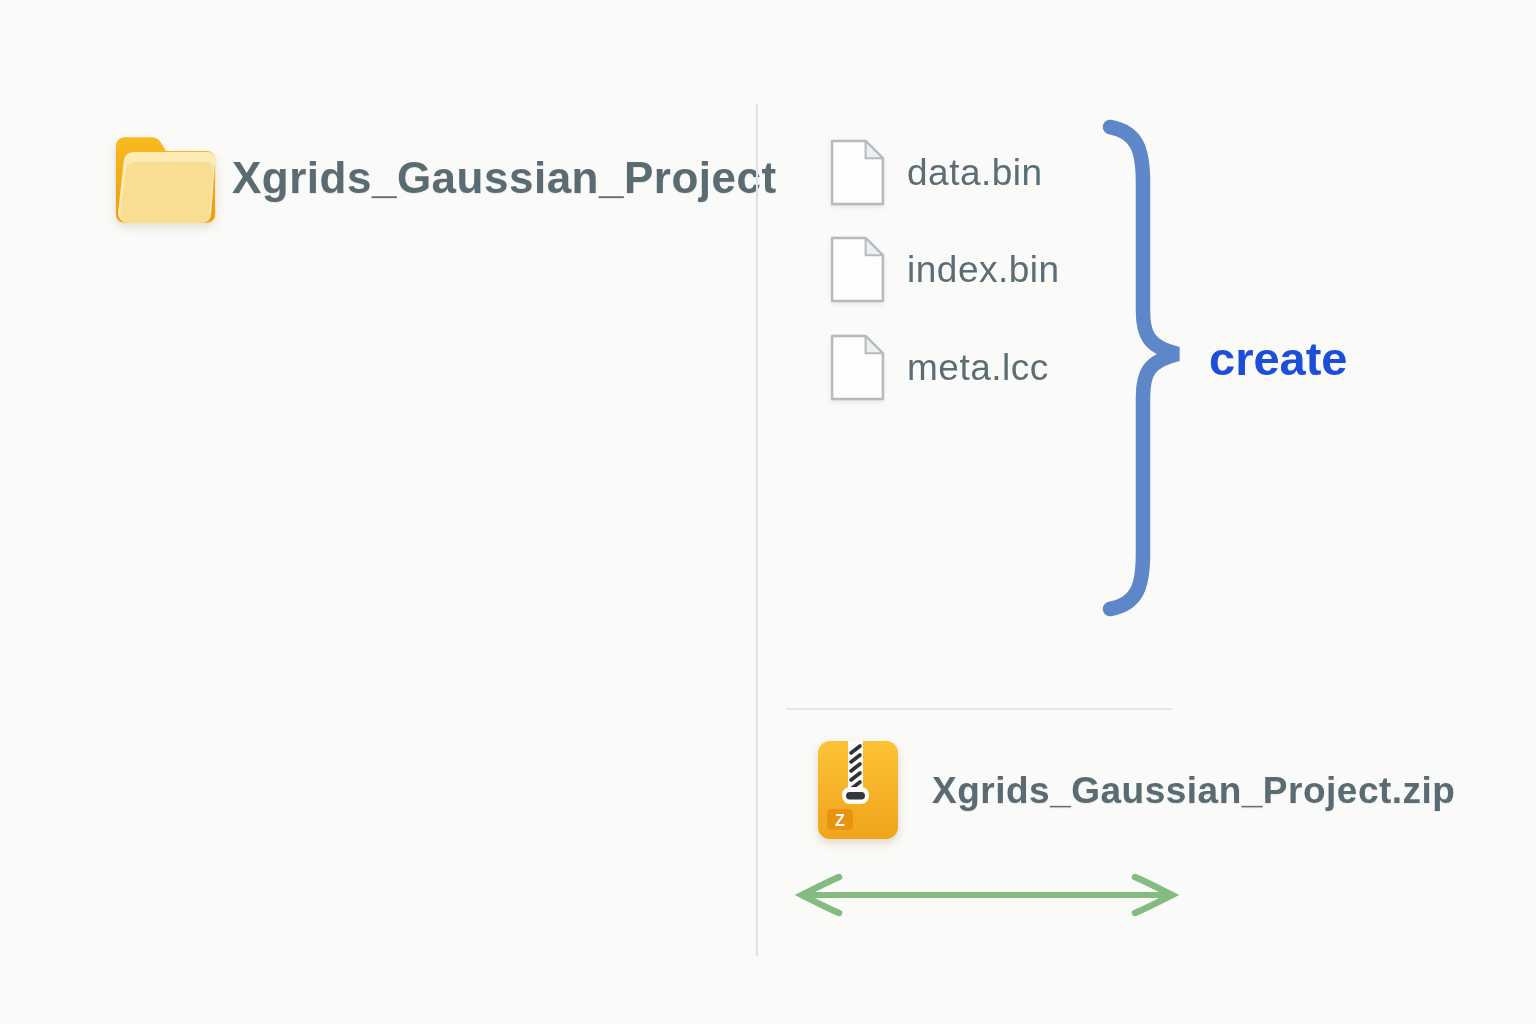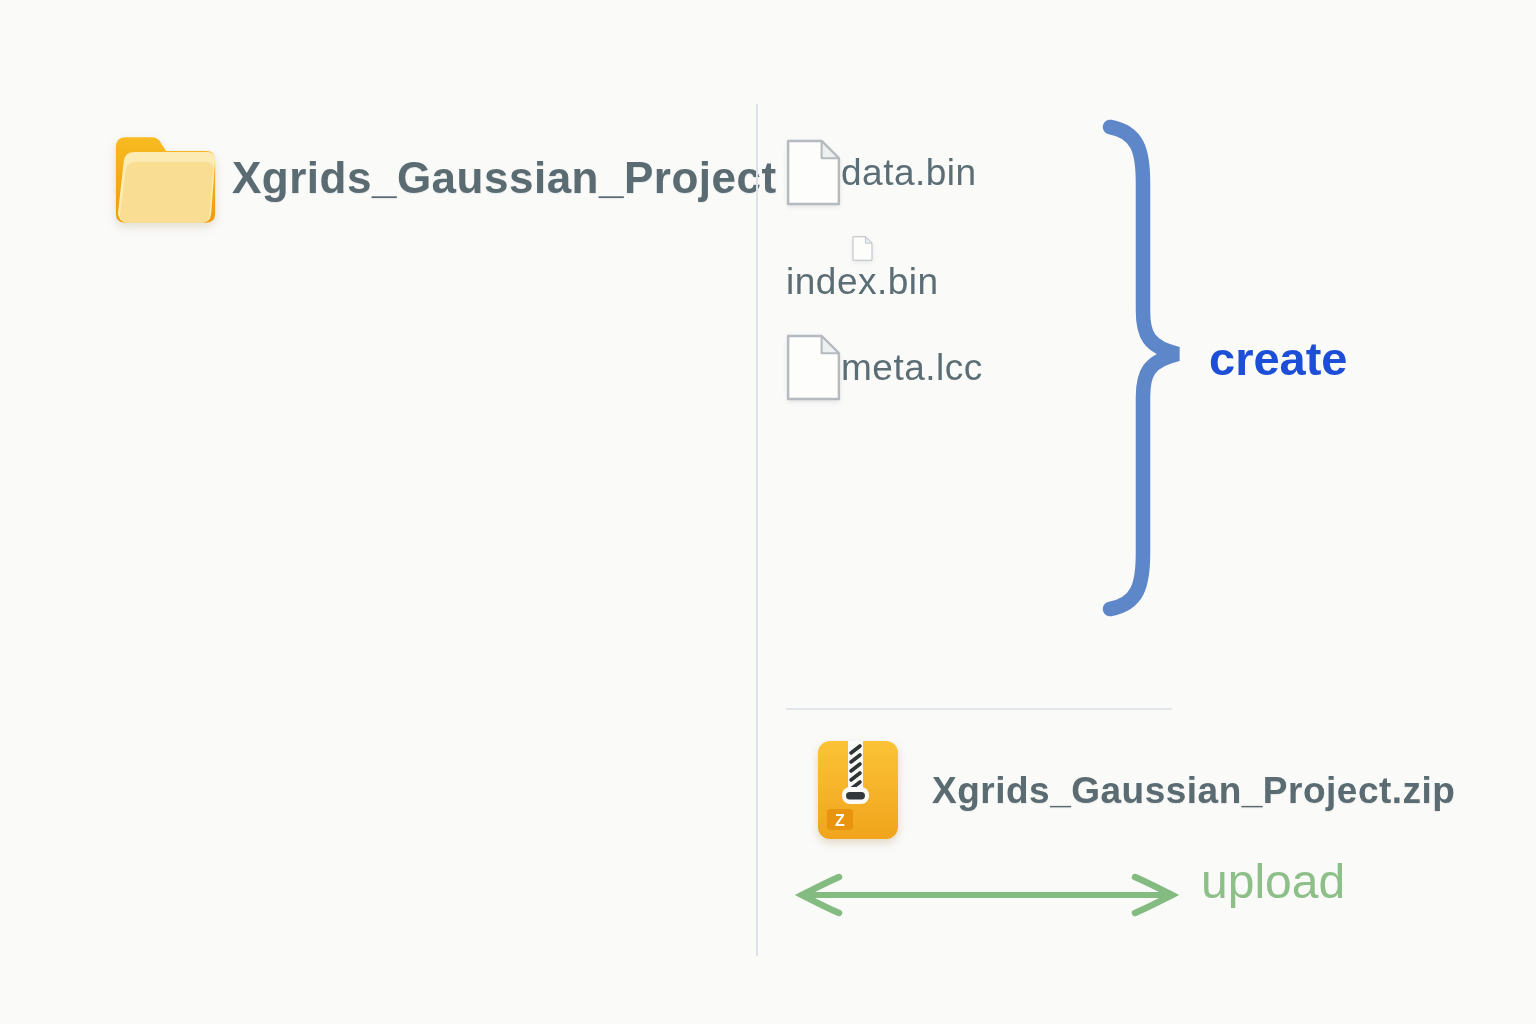--- a/index.html
+++ b/index.html
@@ -28,23 +28,23 @@
   .v-divider {
     position: absolute; left: 756px; top: 104px;
     width: 2px; height: 852px; background: #dde2e8;
   }
   .h-divider {
     position: absolute; left: 786px; top: 708px;
     width: 386px; height: 2px; background: #e3e7eb;
   }
 
   
-  .file-row { left: 786px; height: 67px; }
+  .file-row { left: 830px; gap: 22px; height: 67px; }
   .file-row.r1 { top: 139px; }
-  .file-row.r2 { top: 236px; flex-direction: column; }
+  .file-row.r2 { top: 236px; }
   .file-row.r3 { top: 334px; }
   .file-row svg { filter: drop-shadow(0 2px 2px rgba(60,70,75,0.10)); }
   .file-label { font-size: 37px; color: #5c6e75; letter-spacing: 0.5px; }
 
   
   .brace { position: absolute; left: 1097px; top: 119px; }
   .create-label {
     position: absolute; left: 1209px; top: 335px;
     font-size: 47px; font-weight: bold; color: #1d4ed8; line-height: 1;
   }
@@ -142,15 +142,14 @@
     <span class="zip-label">Xgrids_Gaussian_Project.zip</span>
   </div>
 
   <svg class="upload-arrow" width="388" height="48" viewBox="0 0 388 48">
     <g stroke="#84bb80" fill="none" stroke-linecap="round">
       <line x1="16" y1="24" x2="372" y2="24" stroke-width="6"></line>
       <path d="M46,6 C30,13 17,20 9,24 C17,28 30,35 46,42" stroke-width="6.5"></path>
       <path d="M342,6 C358,13 371,20 379,24 C371,28 358,35 342,42" stroke-width="6.5"></path>
     </g>
   </svg>
-  <span class="upload-label">upload</span>
 
 </div>
 
 </body></html>

